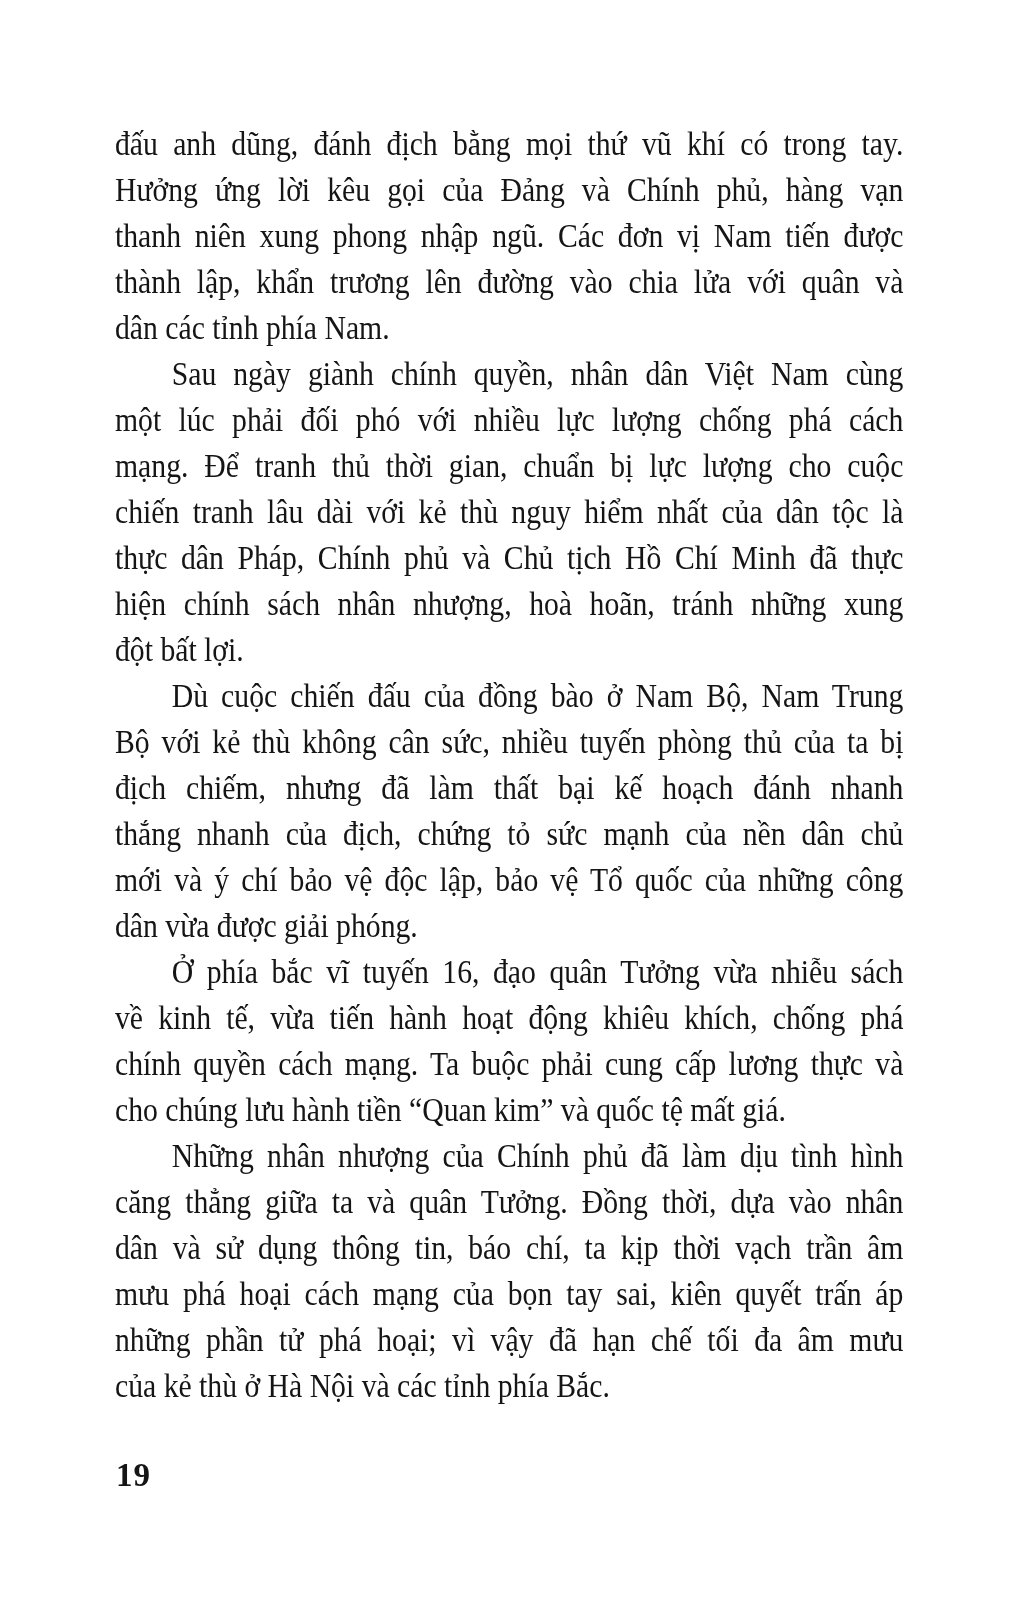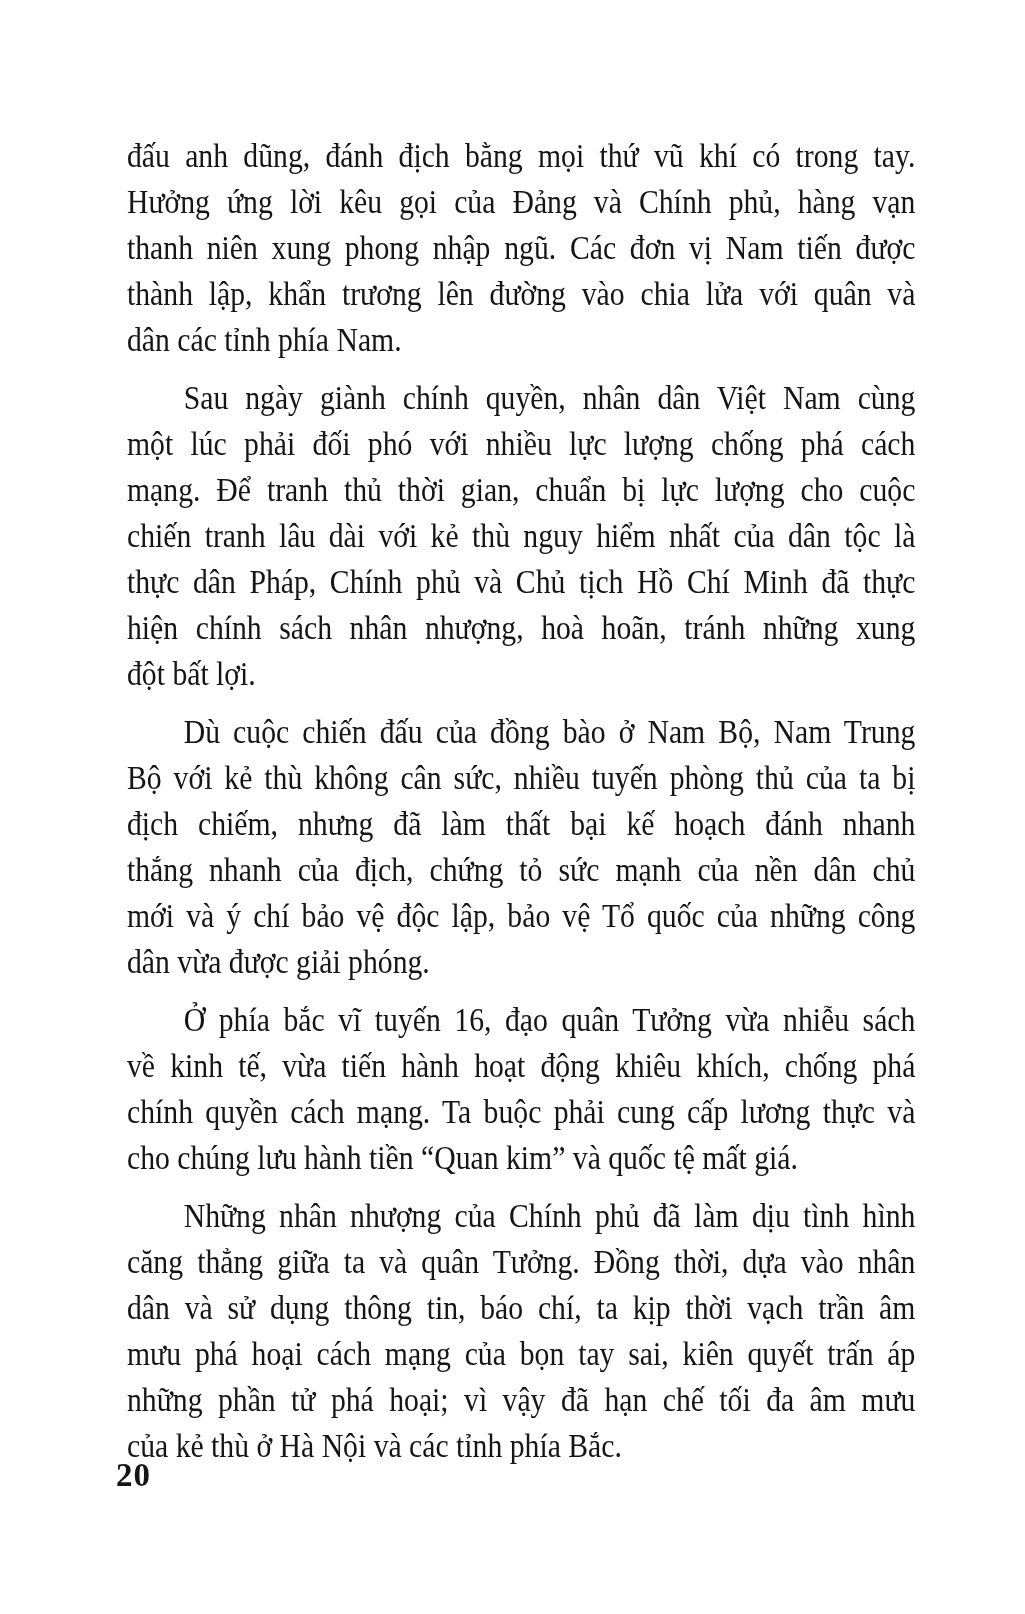--- a/index.html
+++ b/index.html
@@ -17,21 +17,21 @@
     font-family: "Liberation Serif", "DejaVu Serif", serif;
     overflow: hidden;
   }
   .text-block {
     position: absolute;
     left: 115px;
     top: 121px;
     width: 788px;
   }
   .para {
-    margin: 12px;
+    margin: 0;
     padding: 0;
   }
   
   .line {
     width: 876px;
     transform: scaleX(0.9);
     transform-origin: 0 0;
     font-size: 33px;
     line-height: 46px;
     text-align: justify;
@@ -91,14 +91,14 @@
       </div>
       <div class="para indented">
         <div class="line">Những nhân nhượng của Chính phủ đã làm dịu tình hình</div>
         <div class="line">căng thẳng giữa ta và quân Tưởng. Đồng thời, dựa vào nhân</div>
         <div class="line">dân và sử dụng thông tin, báo chí, ta kịp thời vạch trần âm</div>
         <div class="line">mưu phá hoại cách mạng của bọn tay sai, kiên quyết trấn áp</div>
         <div class="line">những phần tử phá hoại; vì vậy đã hạn chế tối đa âm mưu</div>
         <div class="line last">của kẻ thù ở Hà Nội và các tỉnh phía Bắc.</div>
       </div>
     </div>
-  <div class="page-number">20</div>
+  <div class="page-number">19</div>
 </div>
 
 </body></html>

